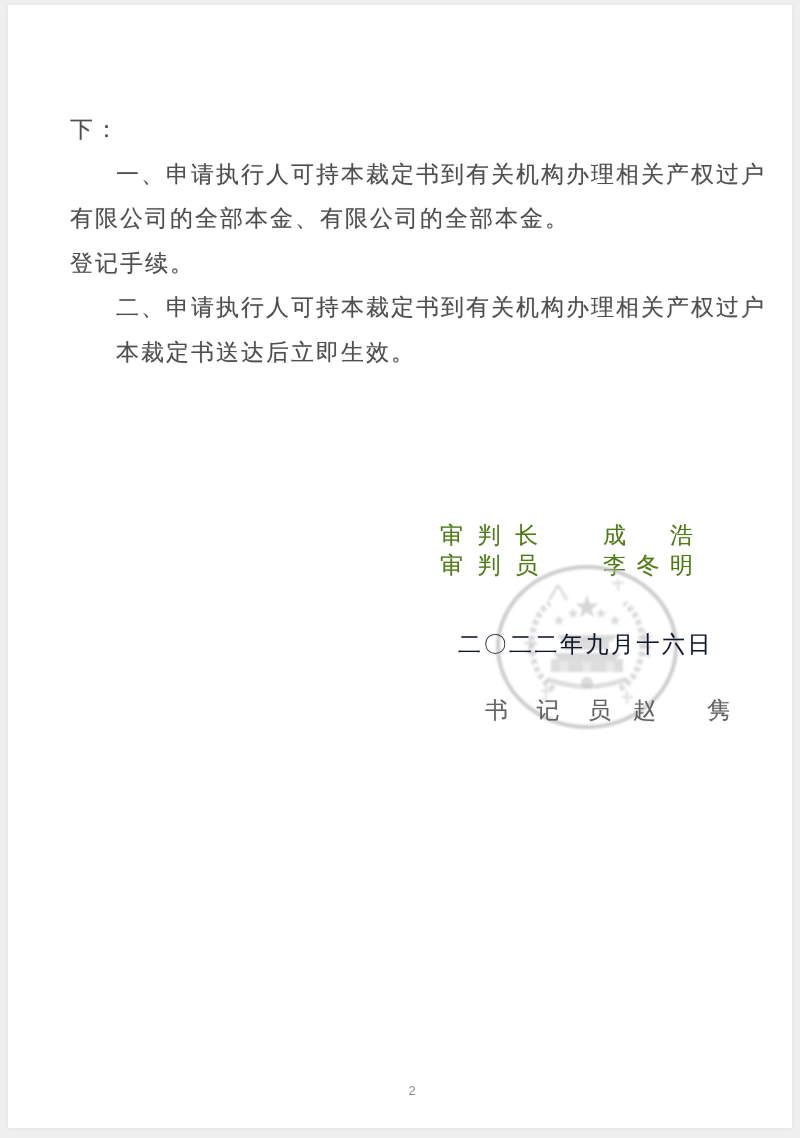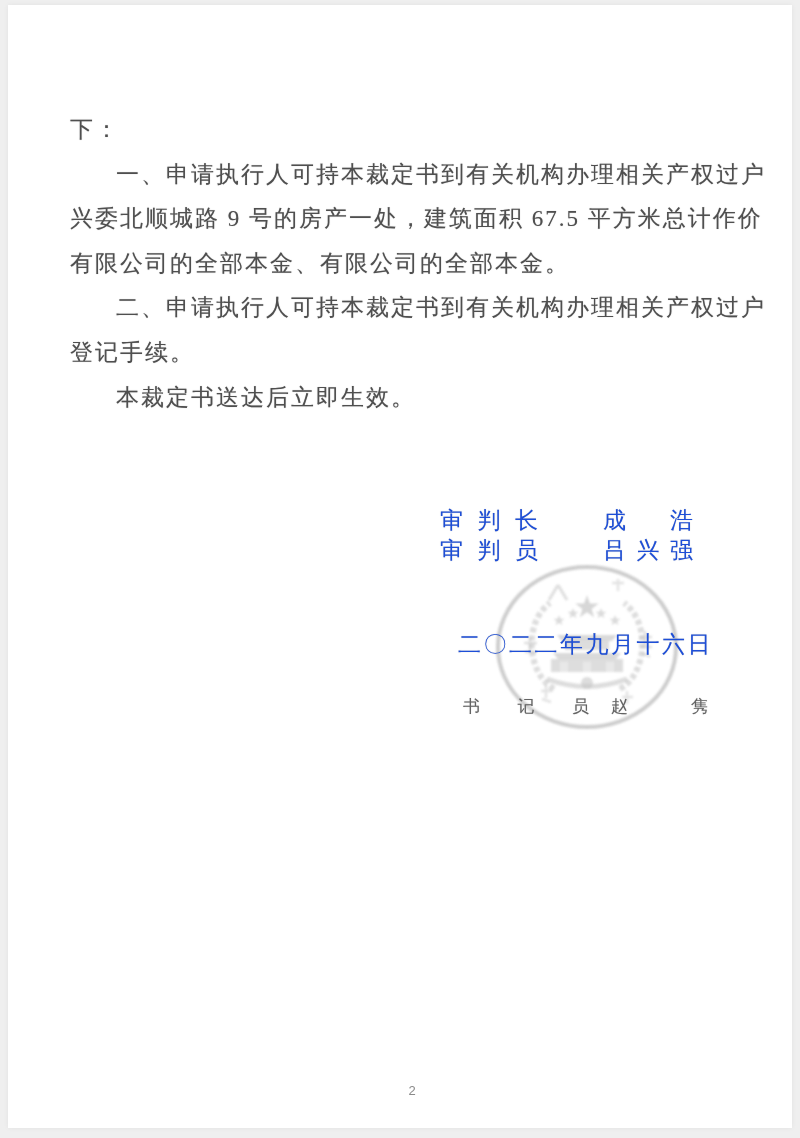--- a/index.html
+++ b/index.html
@@ -26,23 +26,23 @@
     line-height: 44.6px;
     letter-spacing: 2px;
     color: #4f4f4f;
     text-shadow: 0 0 1px rgba(90,90,90,0.45);
   }
   .line { white-space: nowrap; }
   .line.indent { padding-left: 46px; }
   
   .signatures {
     position: absolute;
-    left: 432px; top: 501px;
+    left: 432px; top: 516px;
     font-size: 23px;
-    color: #1d4ed8;
+    color: #4d7c0f;
     text-shadow: 0 0 1px rgba(100,100,100,0.4);
   }
   .sig-row { height: 30px; line-height: 30px; white-space: nowrap; }
   .sig-role {
     display: inline-block;
     width: 98px;
     text-align: justify;
     text-align-last: justify;
     vertical-align: top;
   }
@@ -53,30 +53,30 @@
     text-align: justify;
     text-align-last: justify;
     vertical-align: top;
   }
   
   .date-line {
     position: absolute;
     left: 450px; top: 624px;
     font-size: 23px;
     letter-spacing: 2.5px;
-    color: #1d4ed8;
+    color: #0f172a;
     text-shadow: 0 0 1px rgba(110,110,110,0.4);
     white-space: nowrap;
     z-index: 3;
   }
   
   .clerk-row {
     position: absolute;
-    left: 455px; top: 690px;
-    font-size: 17px;
+    left: 477px; top: 690px;
+    font-size: 23px;
     color: #636363;
     text-shadow: 0 0 1px rgba(100,100,100,0.4);
     white-space: nowrap;
     z-index: 3;
   }
   .clerk-role {
     display: inline-block;
     width: 126px;
     text-align: justify;
     text-align-last: justify;
@@ -110,33 +110,32 @@
   }
 </style>
 </head>
 <body>
 
 <div class="page">
 
   <div class="body-text">
     <div class="line">下：</div>
     <div class="line indent">一、申请执行人可持本裁定书到有关机构办理相关产权过户</div>
-    <div class="line">兴委北顺城路 9 号的房产一处，建筑面积 67.5 平方米总计作价</div>
     <div class="line">有限公司的全部本金、有限公司的全部本金。</div>
+    <div class="line">登记手续。</div>
     <div class="line indent">二、申请执行人可持本裁定书到有关机构办理相关产权过户</div>
-    <div class="line">登记手续。</div>
     <div class="line indent">本裁定书送达后立即生效。</div>
   </div>
 
   <div class="signatures">
     <div class="sig-row">
       <span class="sig-role">审判长</span><span class="sig-name">成浩</span>
     </div>
     <div class="sig-row">
-      <span class="sig-role">审判员</span><span class="sig-name">吕兴强</span>
+      <span class="sig-role">审判员</span><span class="sig-name">李冬明</span>
     </div>
   </div>
 
   <svg class="seal" viewBox="0 0 188 170" xmlns="http://www.w3.org/2000/svg">
     <defs>
       <filter id="stamp-blur" x="-10%" y="-10%" width="120%" height="120%">
         <feGaussianBlur stdDeviation="0.8"></feGaussianBlur>
       </filter>
     </defs>
     <g filter="url(#stamp-blur)" stroke="#b6b6b6" fill="#bcbcbc">

